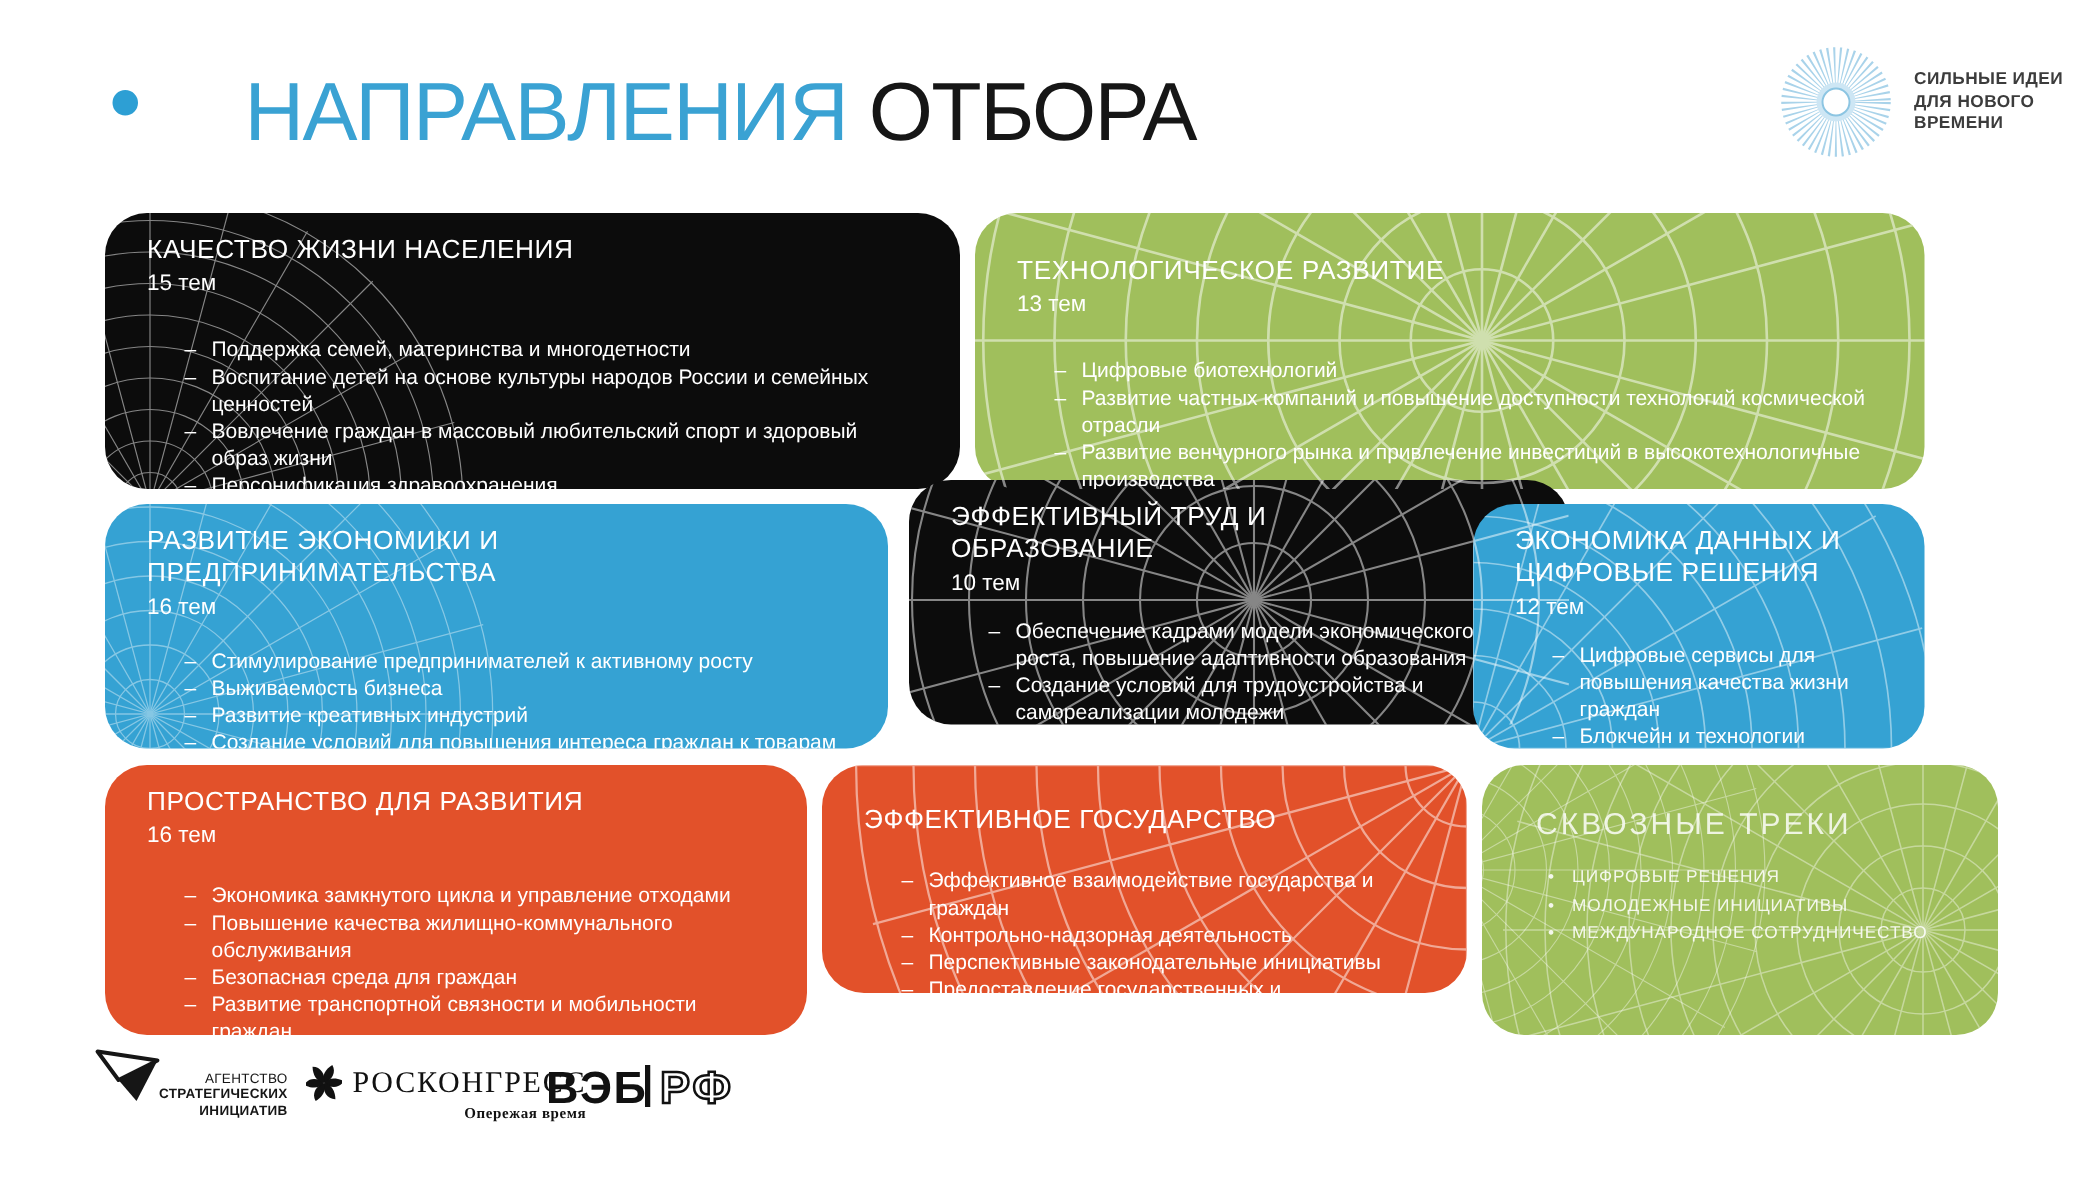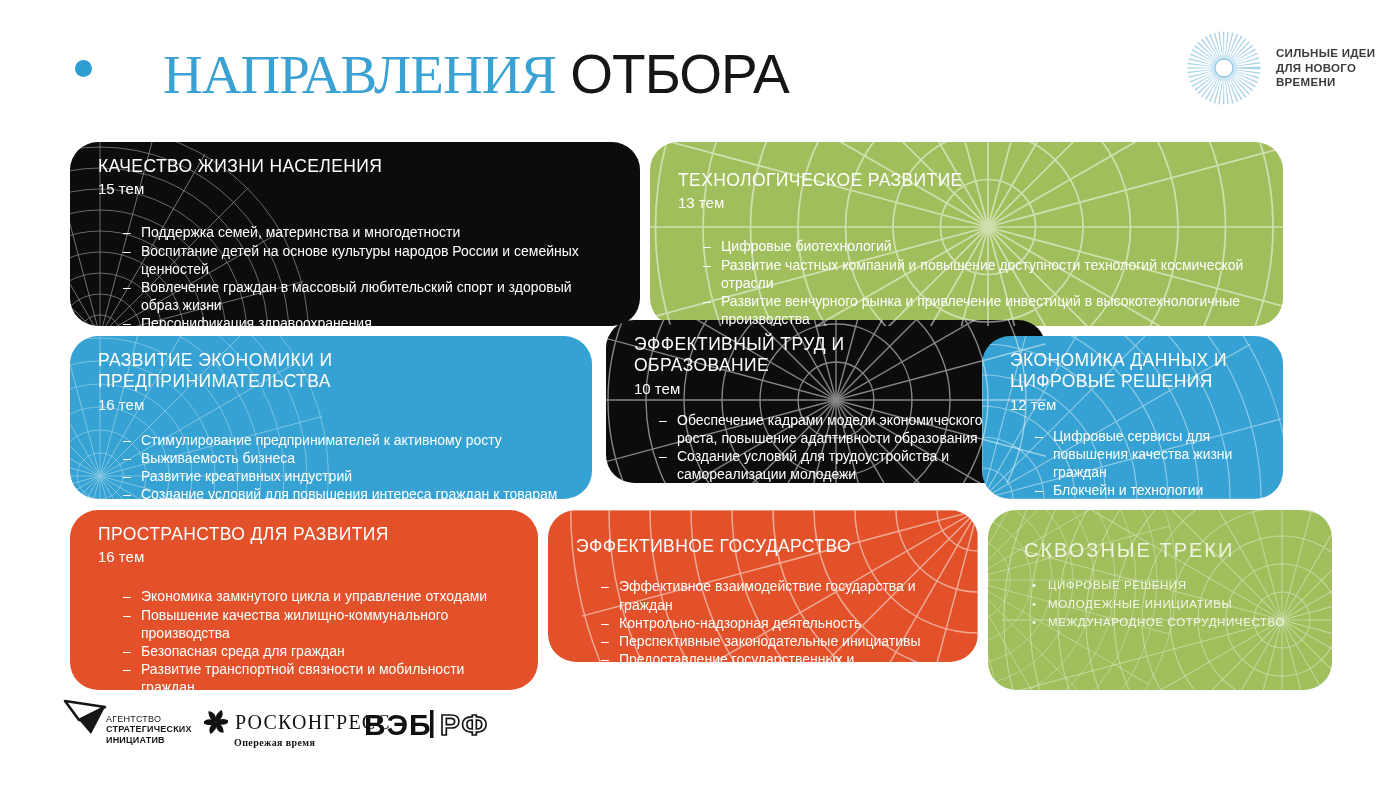--- a/index.html
+++ b/index.html
@@ -8,21 +8,21 @@
   #slide {
     position:relative; width:1400px; height:788px; background:#ffffff;
     overflow:hidden; margin:0 auto;
   }
 
   
   .title-dot { position:absolute; left:75px; top:60px; width:17px; height:17px;
     border-radius:50%; background:#2d9fd4; }
   .slide-title { position:absolute; left:163px; top:42px; font-size:55px;
     font-weight:400; letter-spacing:-1px; color:#161616; white-space:nowrap; }
-  .slide-title .accent { color:#3aa2d3;font-family:Liberation Serif, serif; }
+  .slide-title .accent { color:#3aa2d3; }
 
   .brand { position:absolute; left:1186px; top:30px; display:flex; align-items:center; gap:14px; }
   .brand-text { font-size:11.5px; font-weight:700; color:#3c3c3c; line-height:1.3; letter-spacing:.3px; }
 
   
   .card { position:absolute; border-radius:28px; color:#fff; overflow:hidden; padding:14px 28px; }
   .card.black  { background:#0c0c0c; }
   .card.green  { background:#a0bf5c; }
   .card.blue   { background:#35a2d3; }
   .card.orange { background:#e2512a; }
@@ -41,21 +41,21 @@
   .card.tracks { padding:28px 20px 14px 36px; }
   .card.tracks h2 { font-size:20px; letter-spacing:2px; color:rgba(255,255,255,.82); }
   .card.tracks ul { margin-top:14px; padding-left:24px; }
   .card.tracks ul li { font-size:11.5px; letter-spacing:.6px; line-height:1.6;
     text-transform:uppercase; color:rgba(255,255,255,.88); }
   .card.tracks ul li::before { content:"•"; left:-16px; }
 
   .mesh { position:absolute; pointer-events:none; z-index:1; }
 
   
-  .footer-logos { position:absolute; left:0; top:0; width:100%; height:100%; pointer-events:none; }
+  .footer-logos { position:absolute; left:0; top:0; width:100%; height:100%; pointer-events:none;text-align:right; }
   .asi { position:absolute; left:62px; top:698px; display:flex; align-items:flex-start; }
   .asi-text { font-size:9px; color:#161616; line-height:1.15; margin-top:16px; margin-left:-4px; letter-spacing:.2px; }
   .asi-text .b { font-weight:700; }
 
   .rosc { position:absolute; left:204px; top:710px; }
   .rosc-row { display:flex; align-items:center; gap:7px; }
   .rosc-name { font-family:"Liberation Serif", serif; font-size:20px; letter-spacing:1.2px; color:#111; }
   .rosc-tag { font-family:Liberation Serif, serif; font-size:10px; font-weight:700; color:#111;
     margin-left:30px; margin-top:3px; letter-spacing:.4px; }
 </style>
@@ -172,21 +172,21 @@
       <li>Цифровые сервисы для повышения качества жизни граждан</li>
       <li>Блокчейн и технологии распределенного реестра</li>
     </ul>
   </div>
 
   <div class="card orange" style="left:70px; top:510px; width:468px; height:180px; ">
     <h2>ПРОСТРАНСТВО ДЛЯ РАЗВИТИЯ</h2>
     <div class="count">16 тем</div>
     <ul style="margin-top:22px">
       <li>Экономика замкнутого цикла и управление отходами</li>
-      <li>Повышение качества жилищно-коммунального производства</li>
+      <li>Повышение качества жилищно-коммунального обслуживания</li>
       <li>Безопасная среда для граждан</li>
       <li>Развитие транспортной связности и мобильности граждан</li>
     </ul>
   </div>
 
   <div class="card orange" style="left:548px; top:510px; width:430px; height:152px; padding-top:26px;">
     <svg class="mesh" width="820" height="820" viewBox="-300 -300 600 600" style="right:-410px; top:-410px; opacity:.5">
         <use href="#pg"></use>
       </svg>
     <h2>ЭФФЕКТИВНОЕ ГОСУДАРСТВО</h2>

